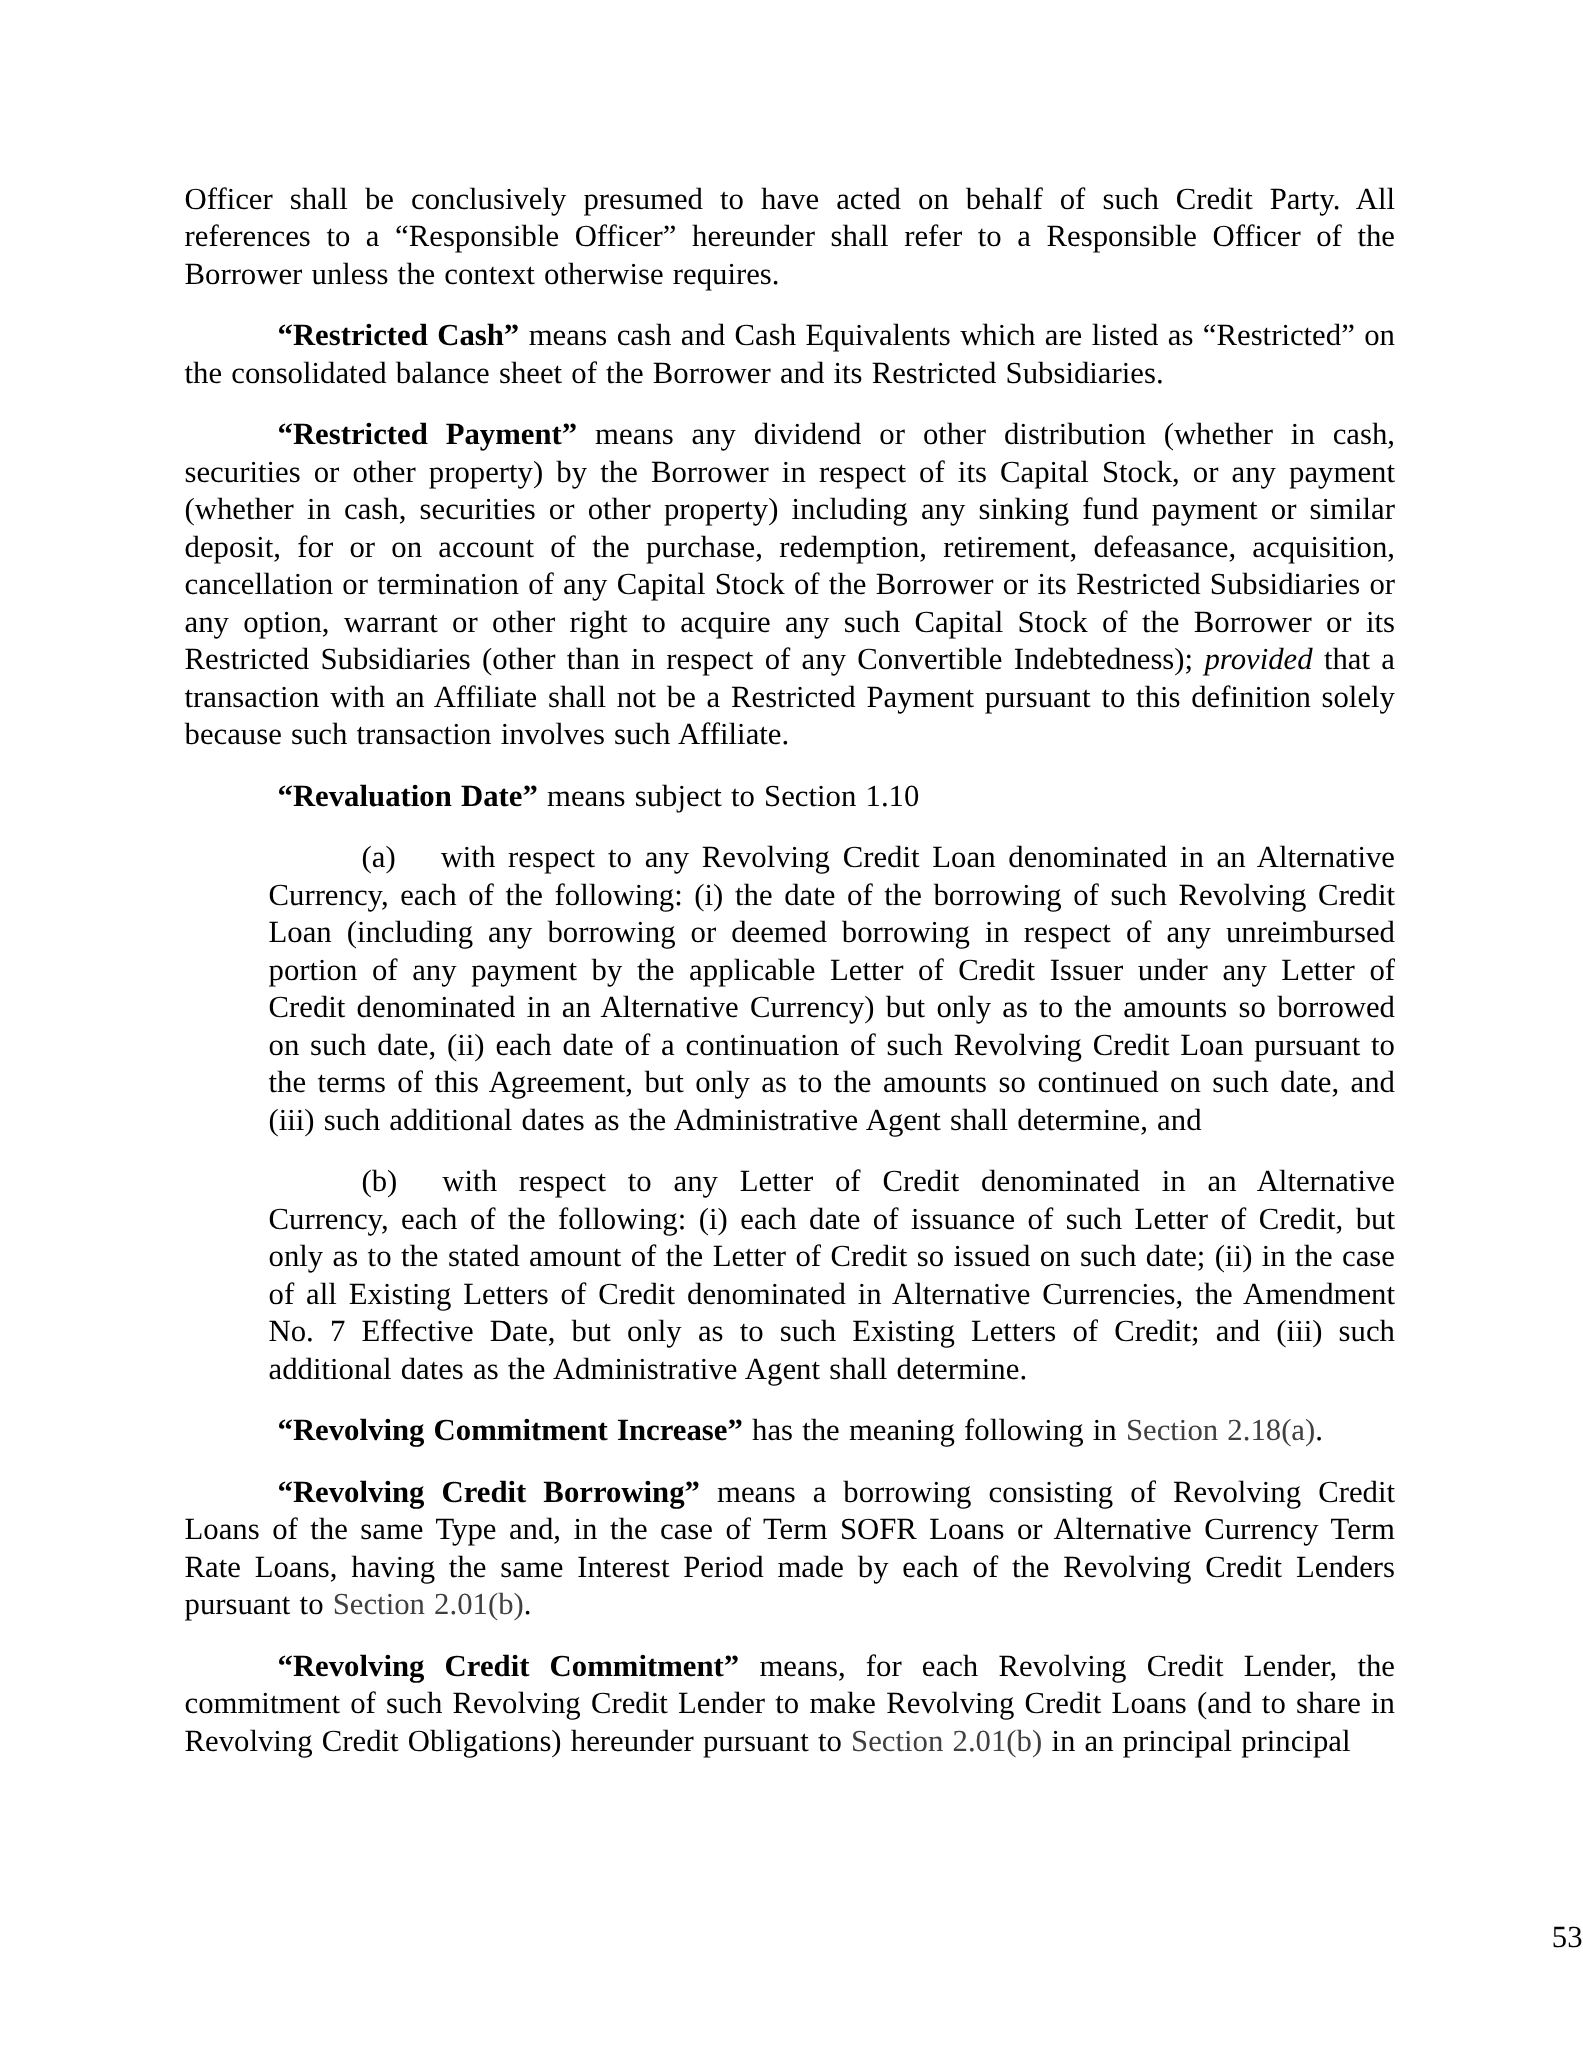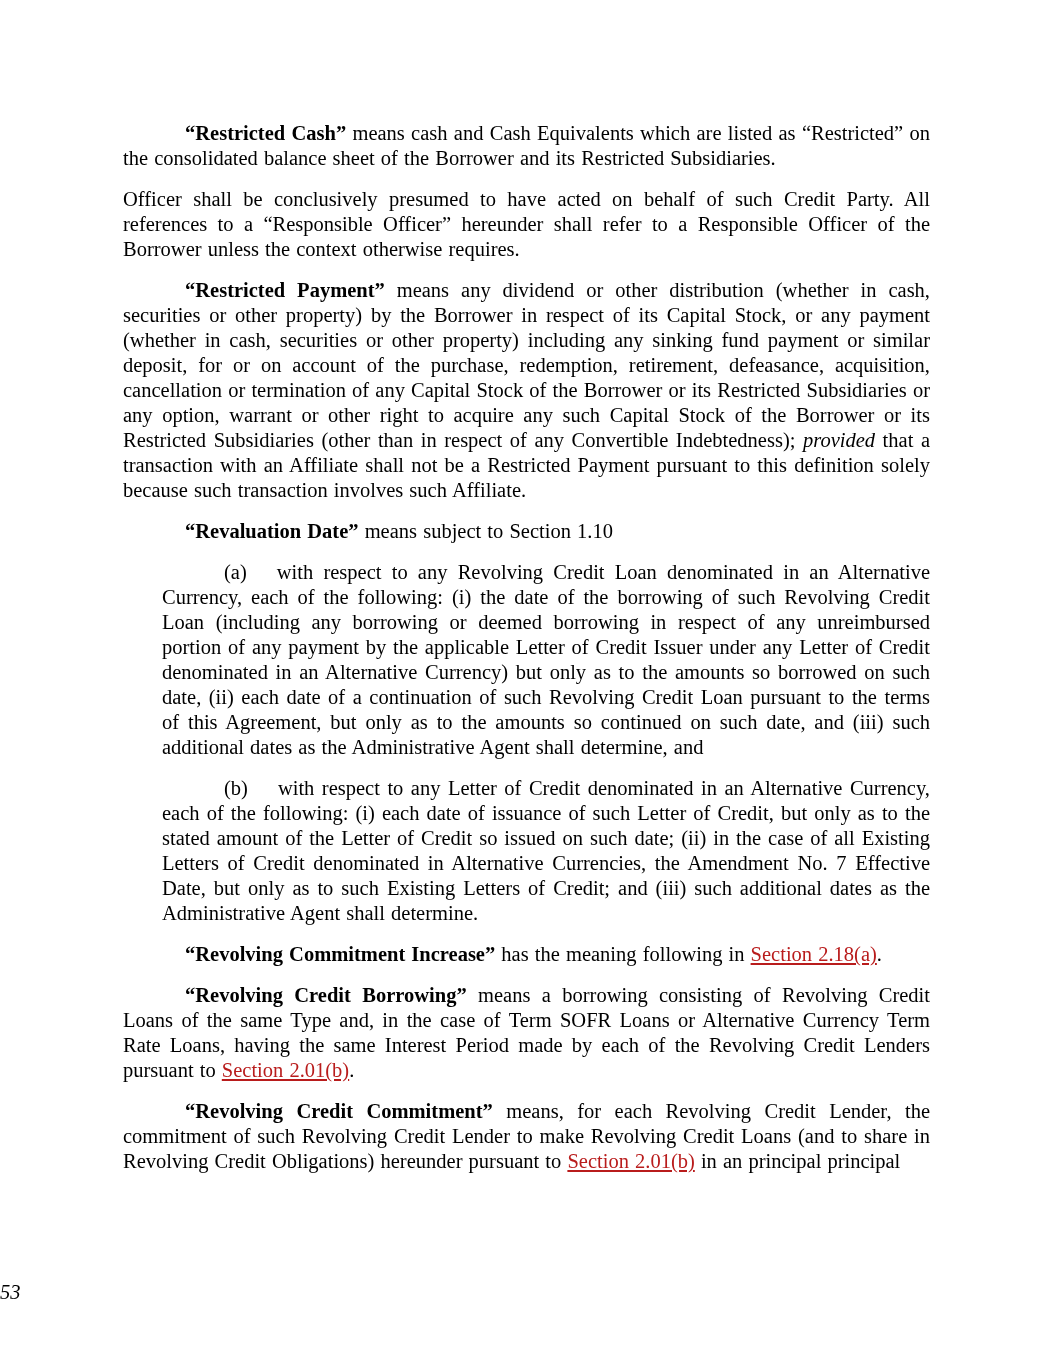--- a/index.html
+++ b/index.html
@@ -26,56 +26,54 @@
     margin: 0 0 16px 0;
     font-size: 20.5px;
     line-height: 25px;
     text-align: justify;
     word-spacing: 1px;
   }
   p.ind {
     text-indent: 62px;
   }
   p.sub {
-    margin-left: 39px;
+    margin-left: 56px;
     text-indent: 62px;
   }
   .term {
     font-weight: bold;
   }
   .it {
     font-style: italic;
   }
   .link {
-    text-decoration: underline;
-    color: #b91c1c;
+    color: #404040;
   }
   .clause-label {
     padding-right: 30px;
   }
   .page-number {
     position: absolute;
     top: 1280px;
     left: 0;
     width: 100%;
-    text-align: left;
+    text-align: right;
     font-size: 20.5px;
     line-height: 25px;
-    font-style: italic;
   }
 </style>
 </head>
 <body>
 
 <div class="page">
   <div class="content">
 
+    <p class="para"><span>Officer shall be conclusively presumed to have acted on behalf of such Credit Party.  All references to a “Responsible Officer” hereunder shall refer to a Responsible Officer of the Borrower unless the context otherwise requires.</span></p>
+
     <p class="para ind"><span class="term">“Restricted Cash”</span><span> means cash and Cash Equivalents which are listed as “Restricted” on the consolidated balance sheet of the Borrower and its Restricted Subsidiaries.</span></p>
-
-    <p class="para"><span>Officer shall be conclusively presumed to have acted on behalf of such Credit Party.  All references to a “Responsible Officer” hereunder shall refer to a Responsible Officer of the Borrower unless the context otherwise requires.</span></p>
 
     <p class="para ind"><span class="term">“Restricted Payment”</span><span> means any dividend or other distribution (whether in cash, securities or other property) by the Borrower in respect of its Capital Stock, or any payment (whether in cash, securities or other property) including any sinking fund payment or similar deposit, for or on account of the purchase, redemption, retirement, defeasance, acquisition, cancellation or termination of any Capital Stock of the Borrower or its Restricted Subsidiaries or any option, warrant or other right to acquire any such Capital Stock of the Borrower or its Restricted Subsidiaries (other than in respect of any Convertible Indebtedness); </span><span class="it">provided</span><span> that a transaction with an Affiliate shall not be a Restricted Payment pursuant to this definition solely because such transaction involves such Affiliate.</span></p>
 
 
     <p class="para ind"><span class="term">“Revaluation Date”</span><span> means subject to Section 1.10</span></p>
 
     <p class="para sub"><span class="clause-label">(a)</span><span>with respect to any Revolving Credit Loan denominated in an Alternative Currency, each of the following: (i) the date of the borrowing of such Revolving Credit Loan (including any borrowing or deemed borrowing in respect of any unreimbursed portion of any payment by the applicable Letter of Credit Issuer under any Letter of Credit denominated in an Alternative Currency) but only as to the amounts so borrowed on such date, (ii) each date of a continuation of such Revolving Credit Loan pursuant to the terms of this Agreement, but only as to the amounts so continued on such date, and (iii) such additional dates as the Administrative Agent shall determine, and</span></p>
 
     <p class="para sub"><span class="clause-label">(b)</span><span>with respect to any Letter of Credit denominated in an Alternative Currency, each of the following: (i) each date of issuance of such Letter of Credit, but only as to the stated amount of the Letter of Credit so issued on such date; (ii) in the case of all Existing Letters of Credit denominated in Alternative Currencies, the Amendment No. 7 Effective Date, but only as to such Existing Letters of Credit; and (iii) such additional dates as the Administrative Agent shall determine.</span></p>
 

